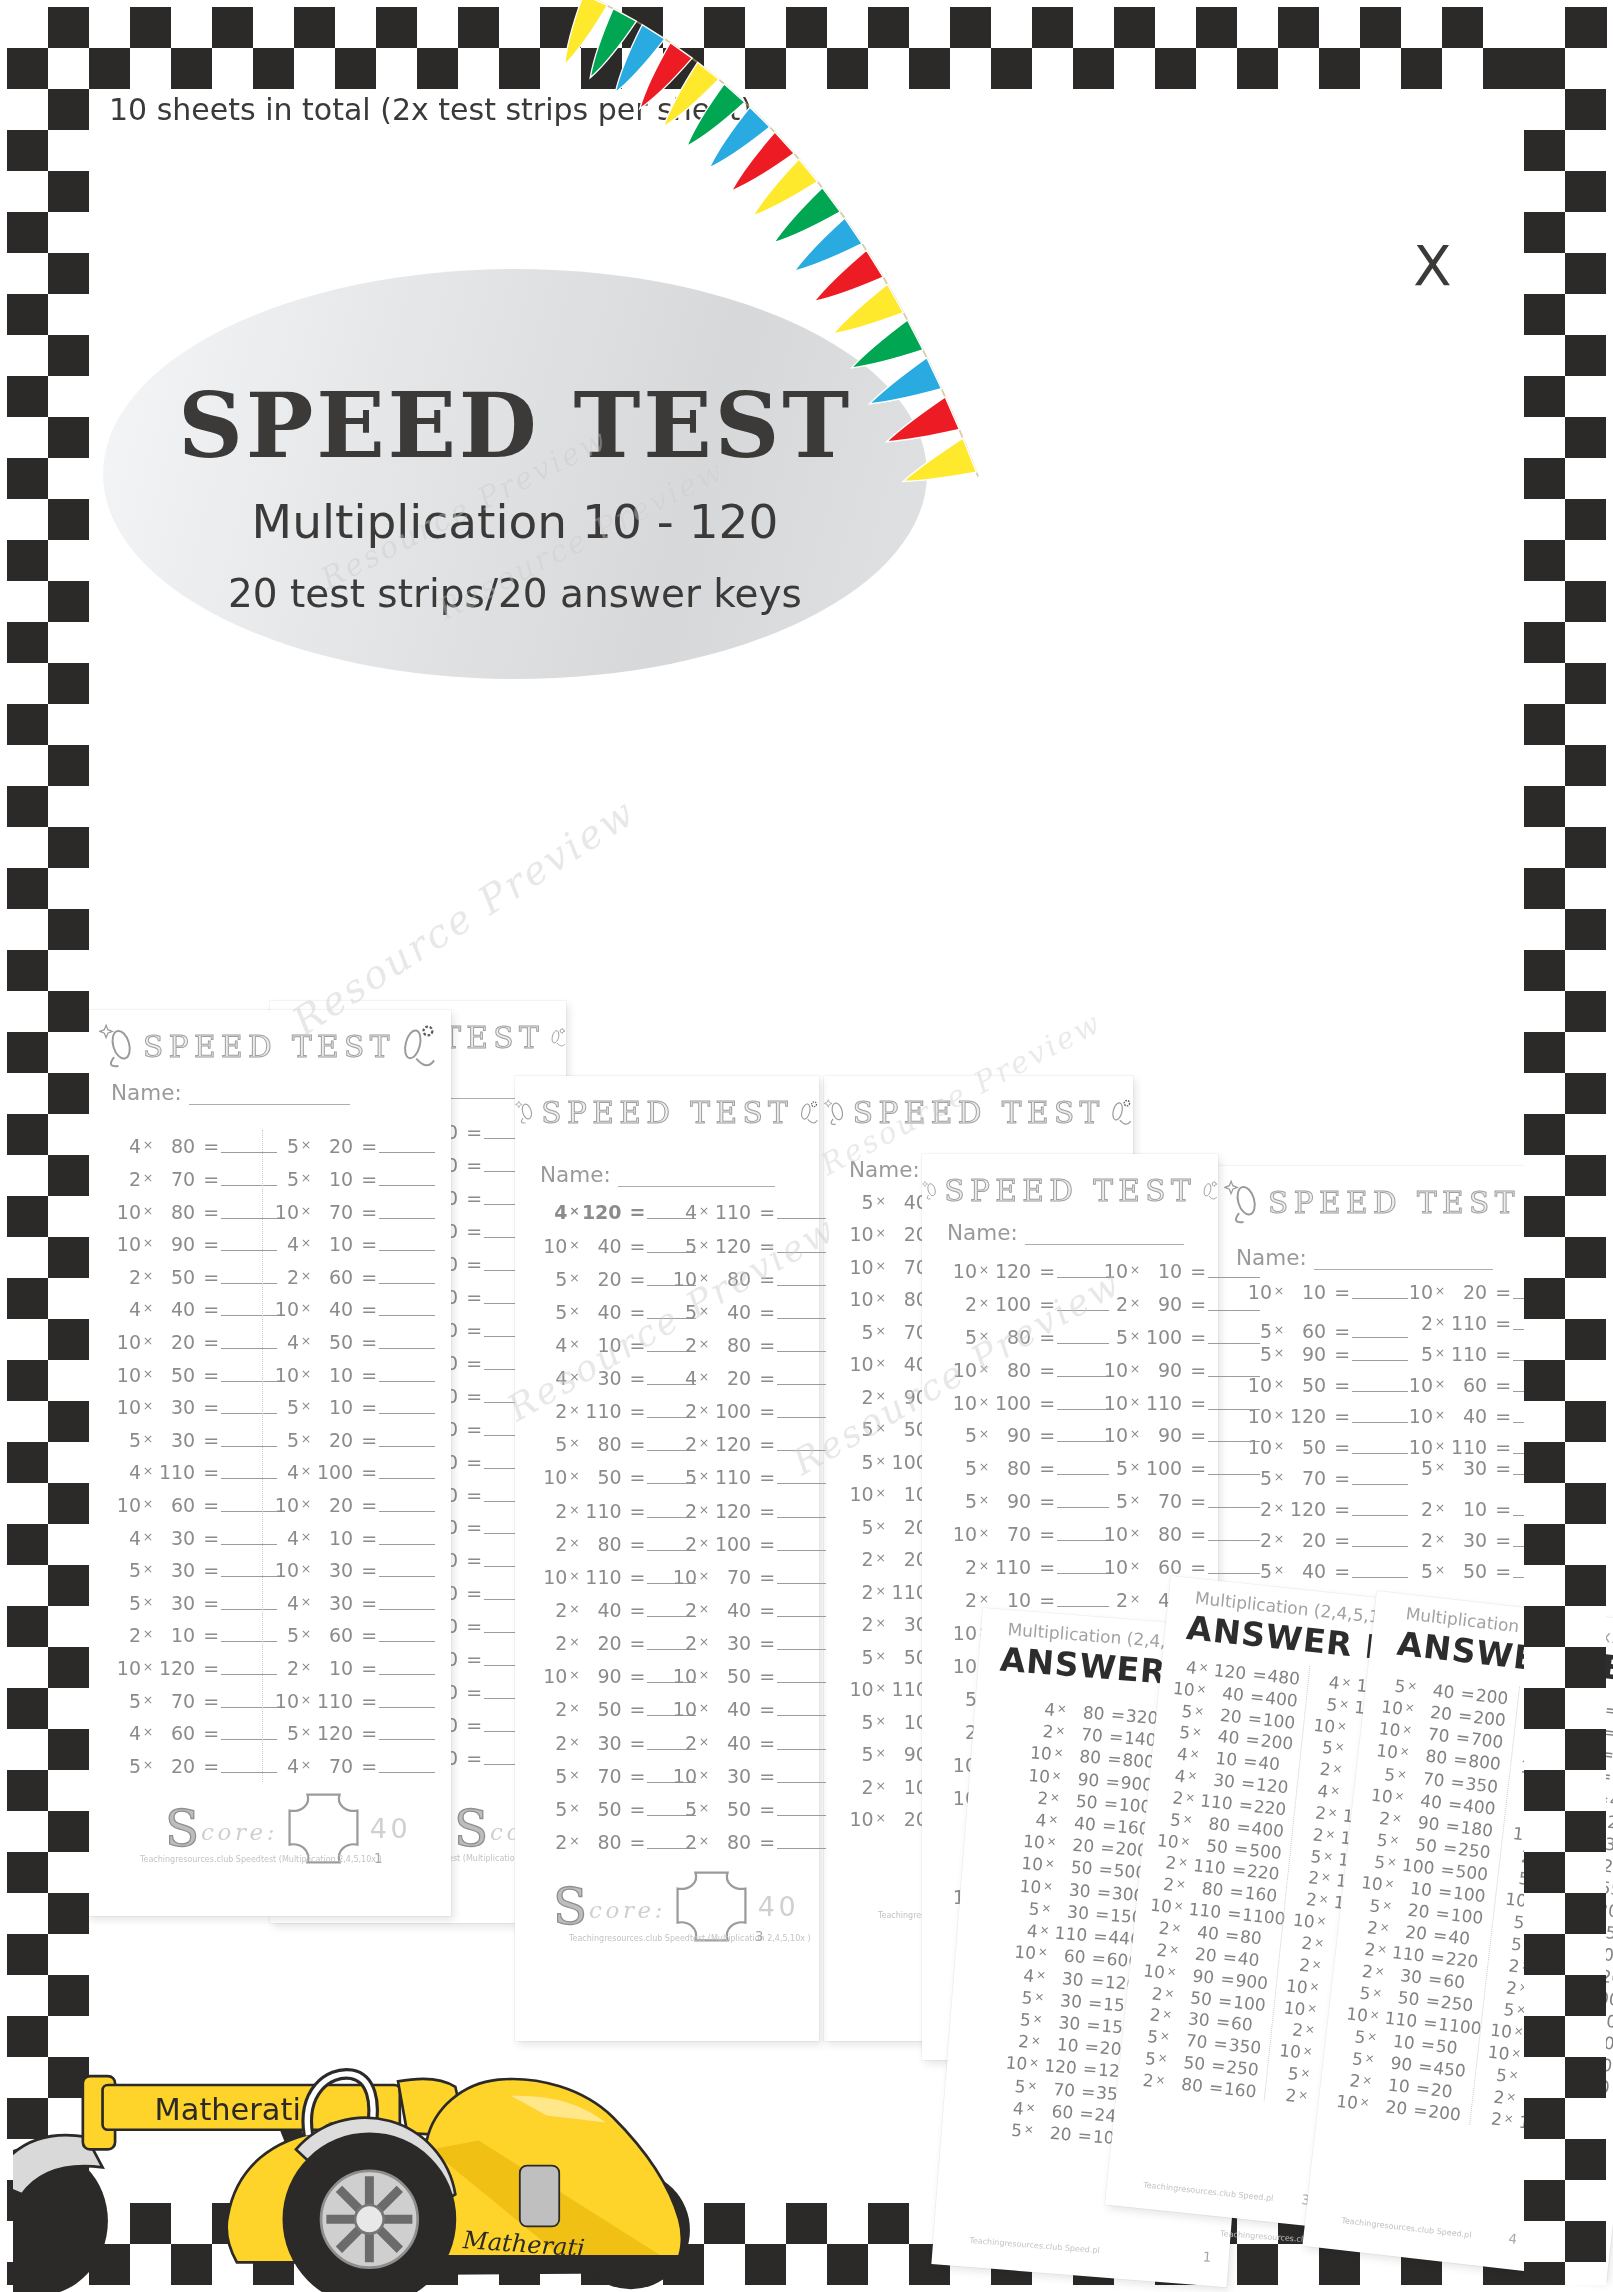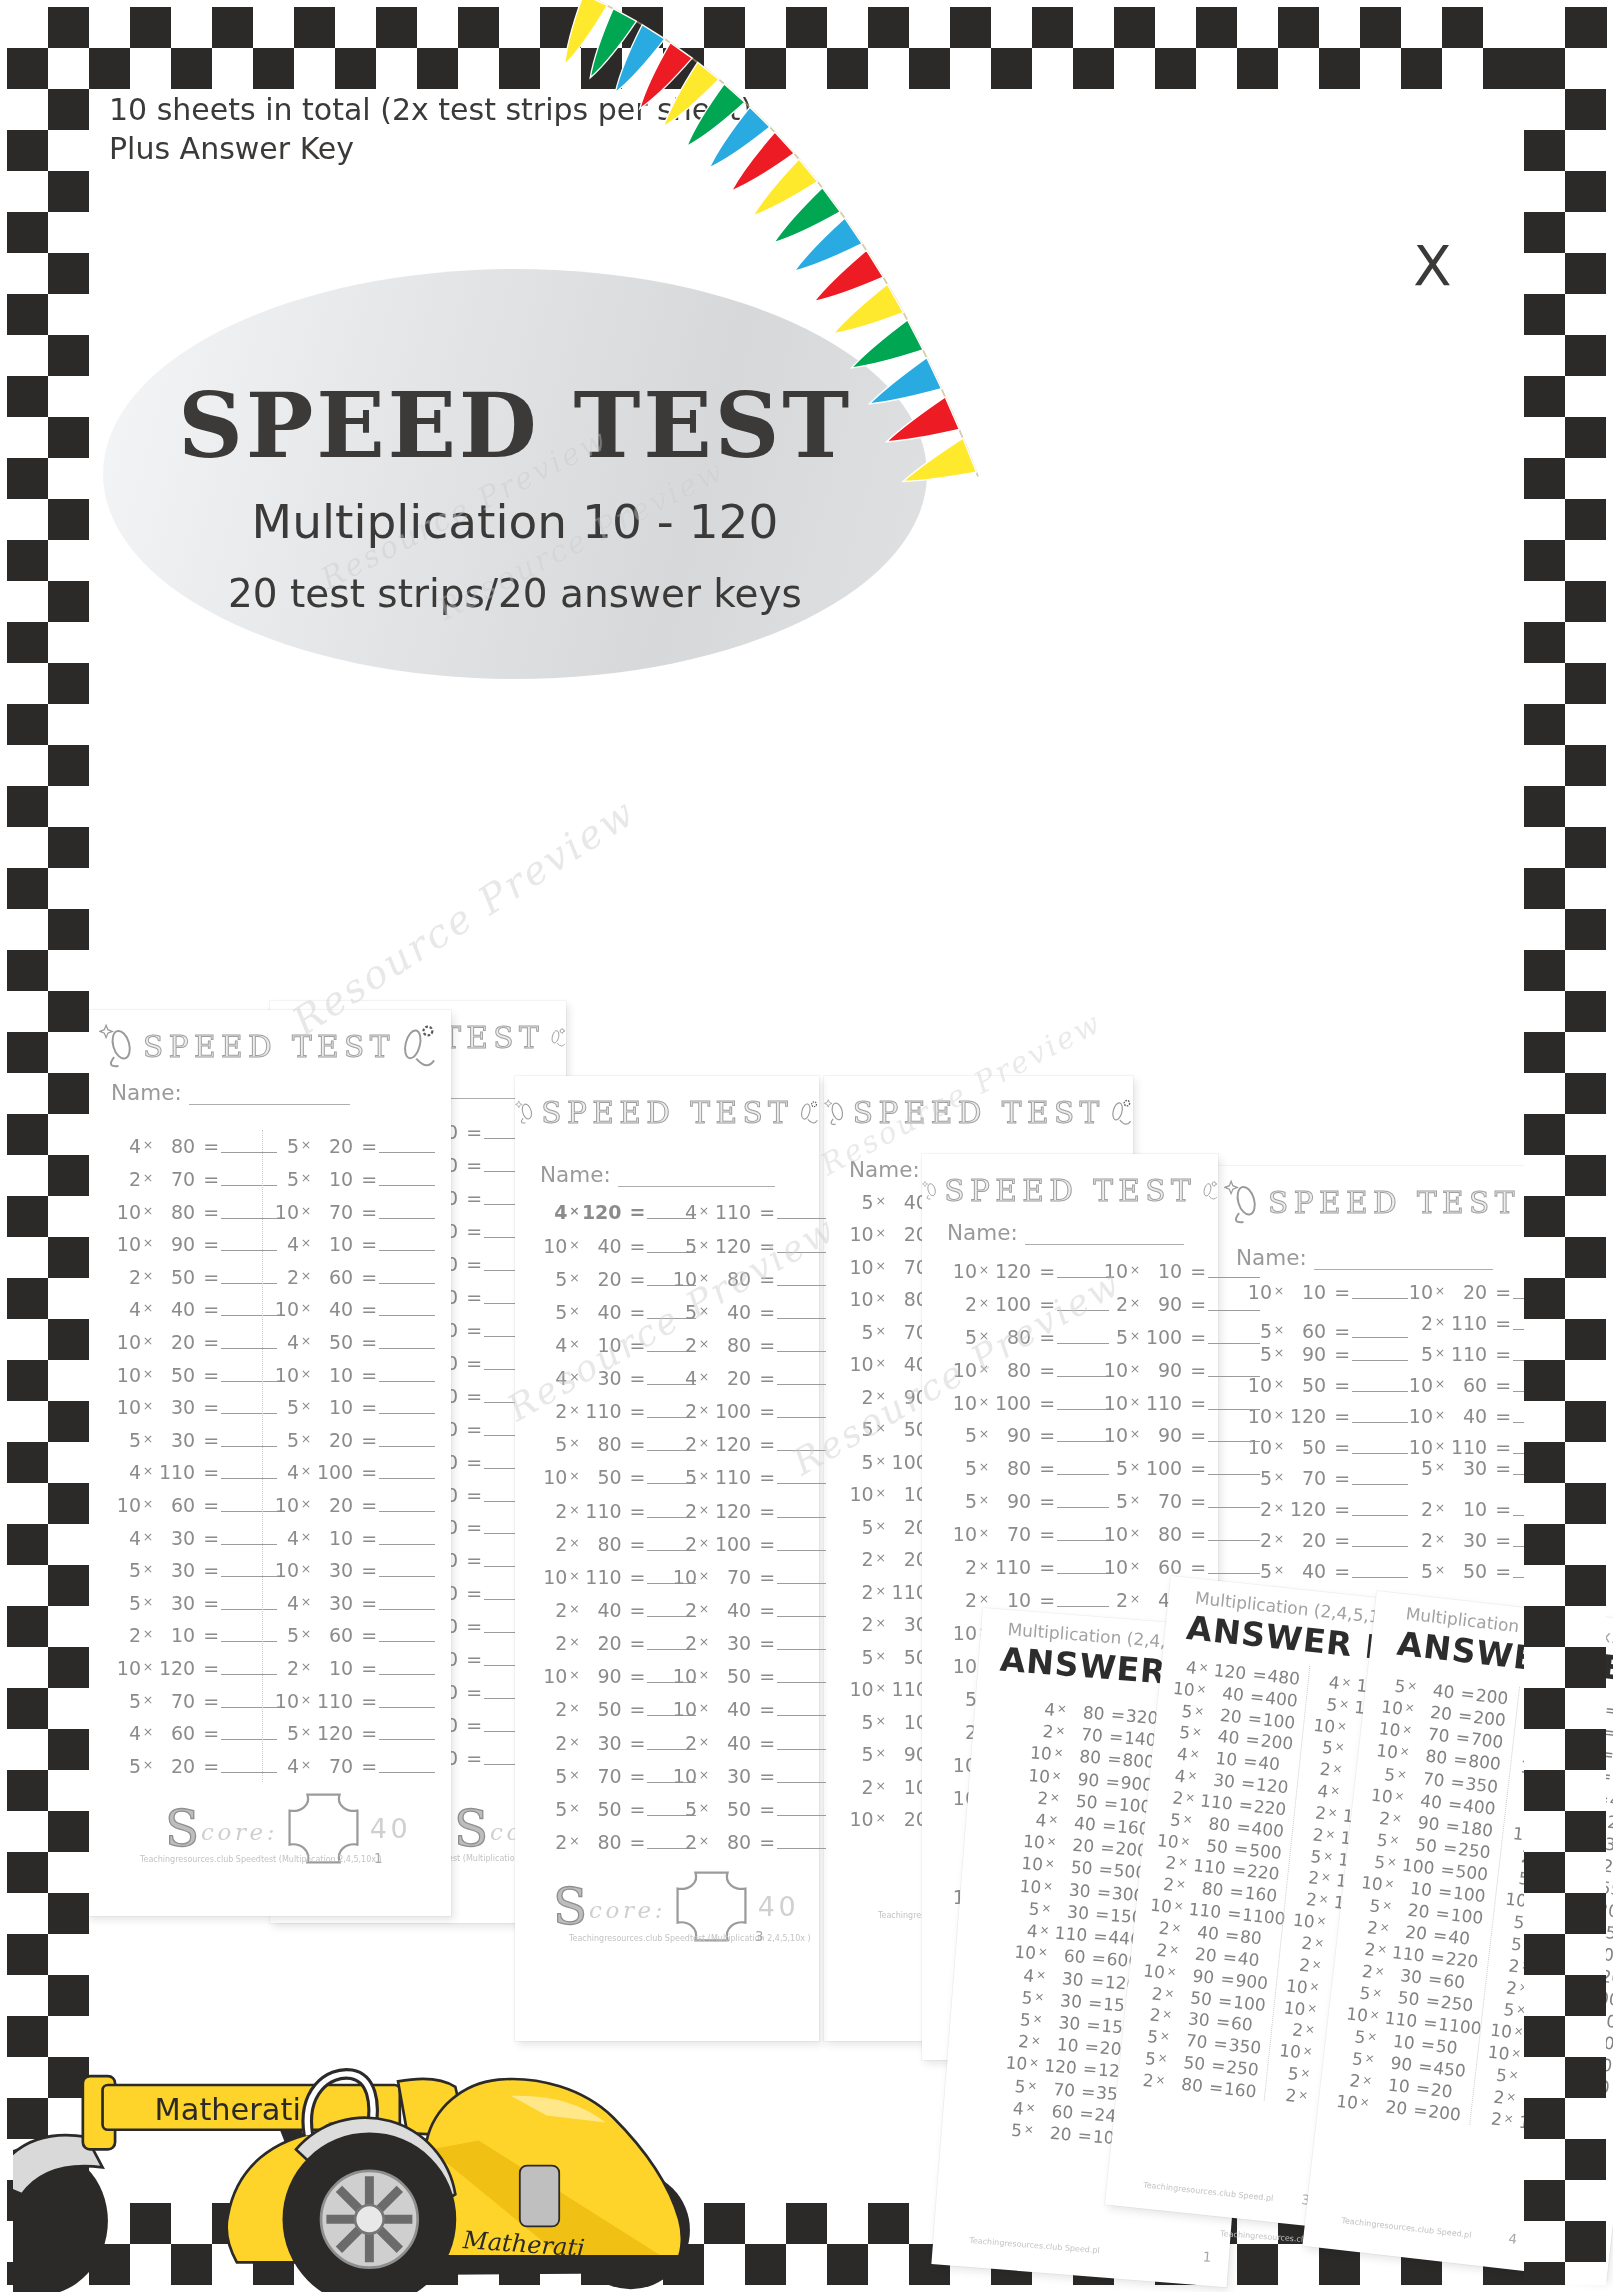--- a/index.html
+++ b/index.html
@@ -69,21 +69,20 @@
 
 <div id="canvas">
 
   <div class="checker top"></div>
   <div class="checker bottom"></div>
   <div class="checker left"></div>
   <div class="checker right"></div>
 
   <div class="info">
     <div>10 sheets in total (2x test strips per sheet)</div>
-    <div>Plus Answer Key</div>
   </div>
 
   <div class="corner-x">X</div>
 
   <div class="glow"></div>
   <div class="oval"></div>
   <div class="b-title">SPEED TEST</div>
   <div class="b-sub">Multiplication 10 - 120</div>
   <div class="b-note">20 test strips/20 answer keys</div>
 

